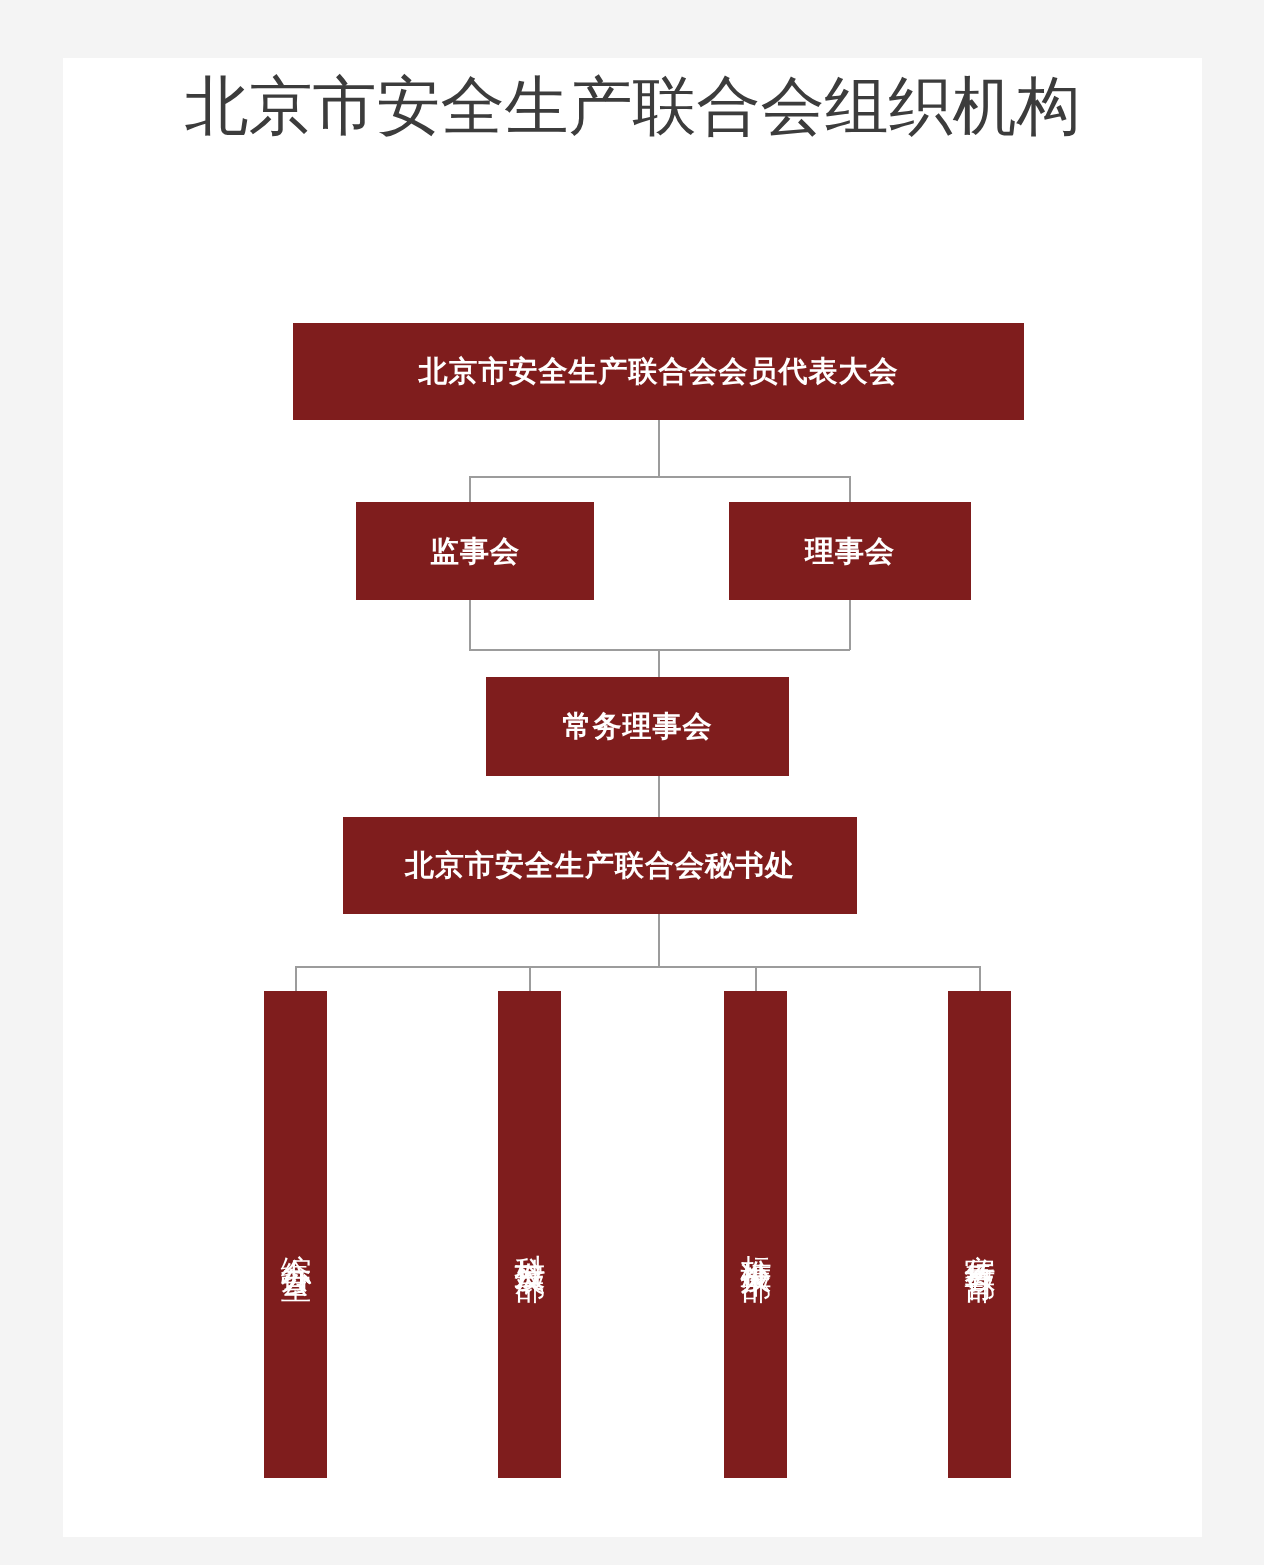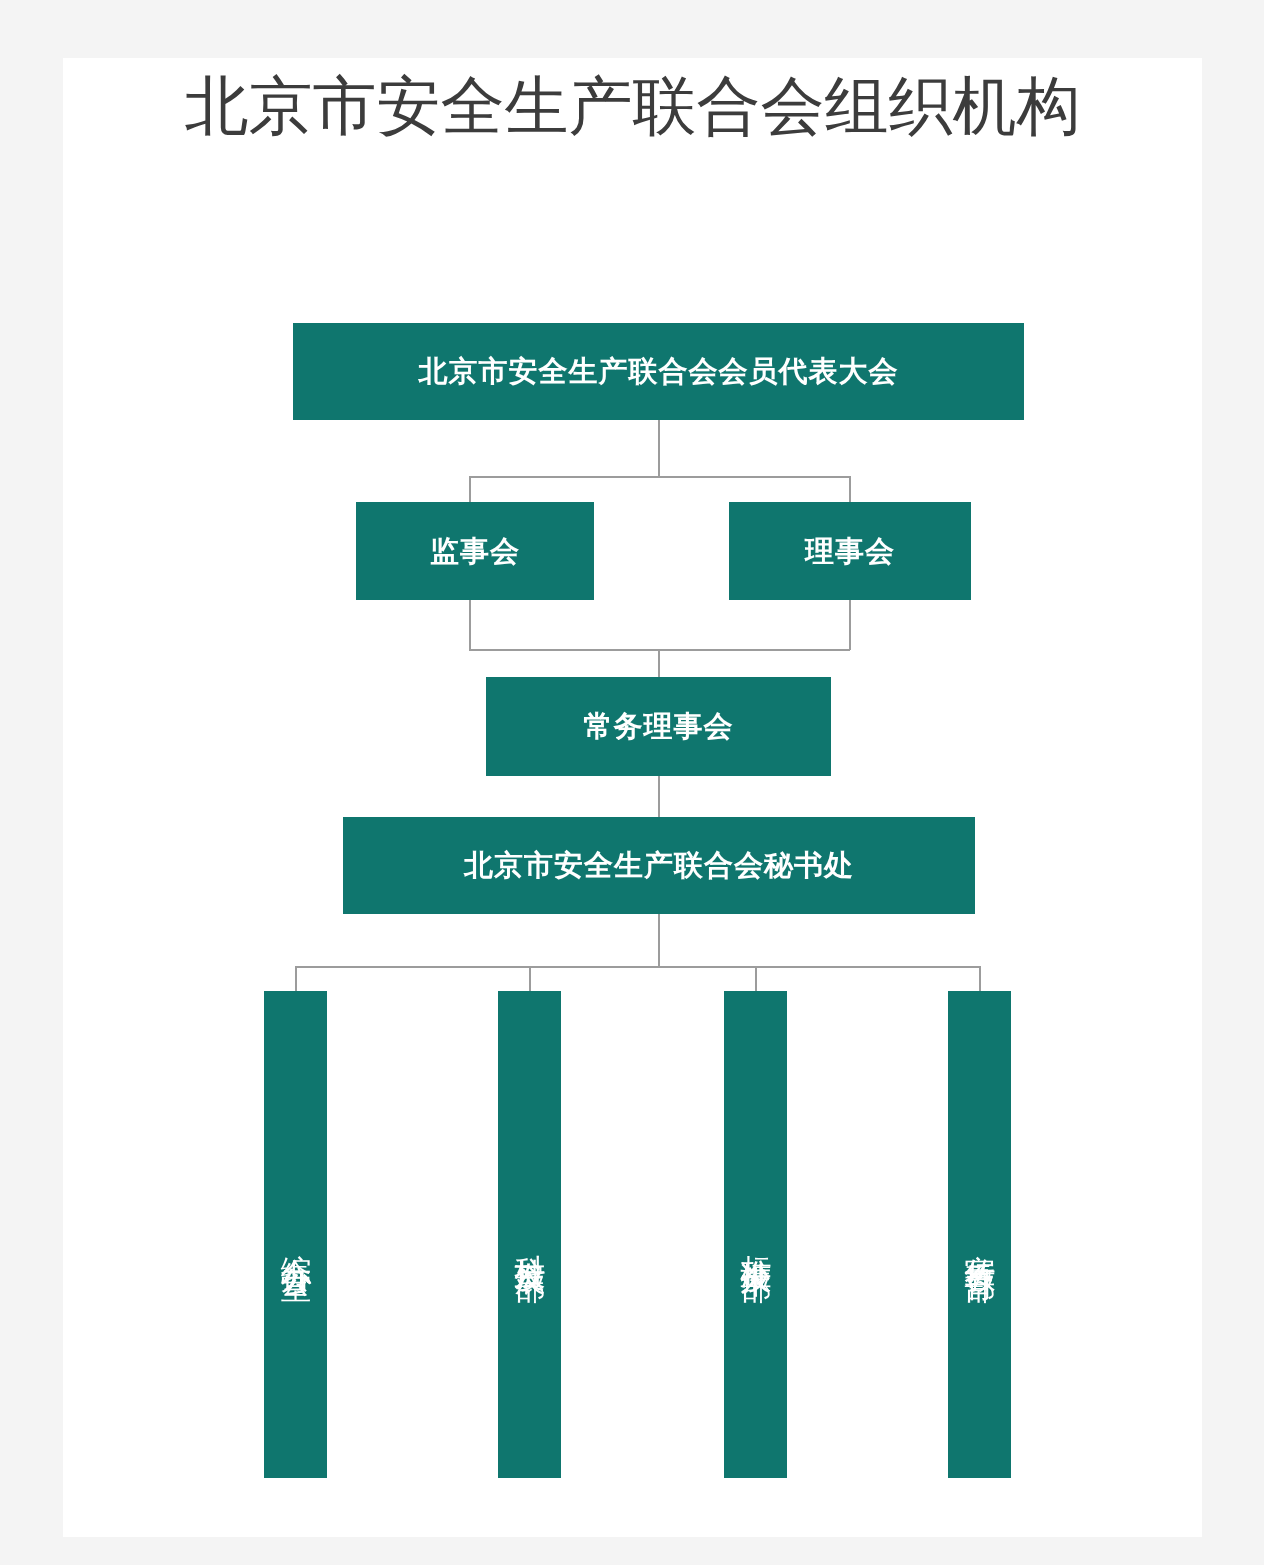--- a/index.html
+++ b/index.html
@@ -43,21 +43,21 @@
     position: absolute;
     left: 0;
     top: 0;
     width: 1139px;
     height: 1479px;
   }
 
   
   .node {
     position: absolute;
-    background: #0f766e;
+    background: #7f1d1d;
     color: #ffffff;
     display: flex;
     align-items: center;
     justify-content: center;
     box-sizing: border-box;
     font-weight: 700;
     text-align: center;
   }
 
   .node.horizontal {
@@ -73,22 +73,22 @@
     line-height: 1.35;
     letter-spacing: 4px;
     font-weight: 400;
     padding-top: 10px;
   }
 
   
   #node-assembly   { left: 230px; top: 265px;  width: 731px; height: 97px;  }
   #node-supervisor { left: 293px; top: 444px;  width: 238px; height: 98px;  }
   #node-council    { left: 666px; top: 444px;  width: 242px; height: 98px;  }
-  #node-standing   { left: 423px; top: 619px;  width: 345px; height: 99px;  }
-  #node-secretariat{ left: 280px; top: 759px;  width: 632px; height: 97px;  }
+  #node-standing   { left: 423px; top: 619px;  width: 303px; height: 99px;  }
+  #node-secretariat{ left: 280px; top: 759px;  width: 514px; height: 97px;  }
 
   #node-office     { left: 201px; top: 933px; width: 63px;  height: 487px; }
   #node-tech       { left: 435px; top: 933px; width: 63px;  height: 487px; }
   #node-standards  { left: 661px; top: 933px; width: 63px;  height: 487px; }
   #node-publicity  { left: 885px; top: 933px; width: 63px;  height: 487px; }
 
   
   .conn {
     position: absolute;
     background: #9c9c9c;

